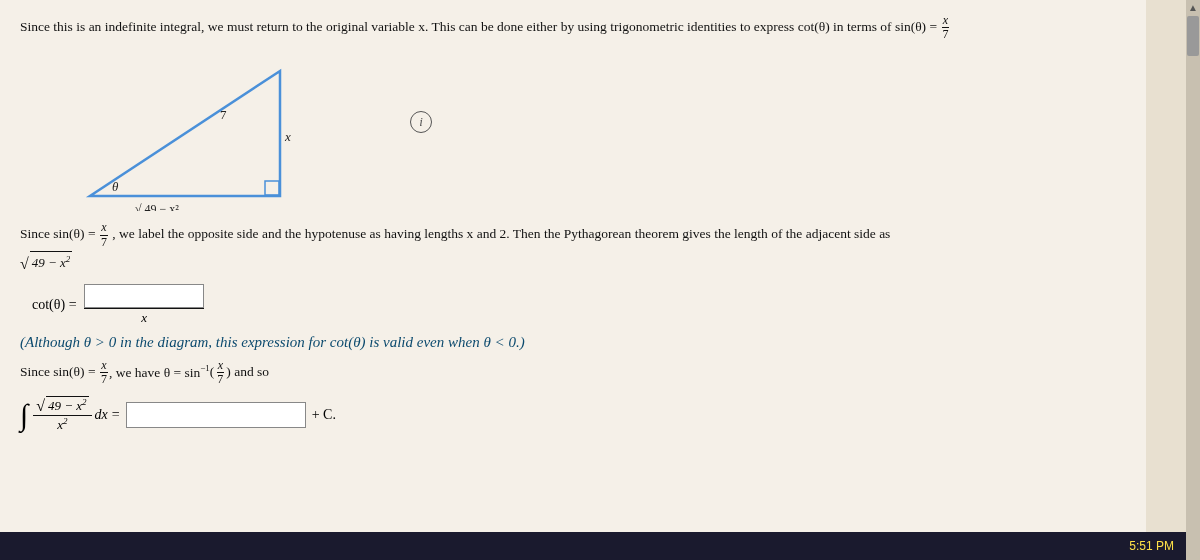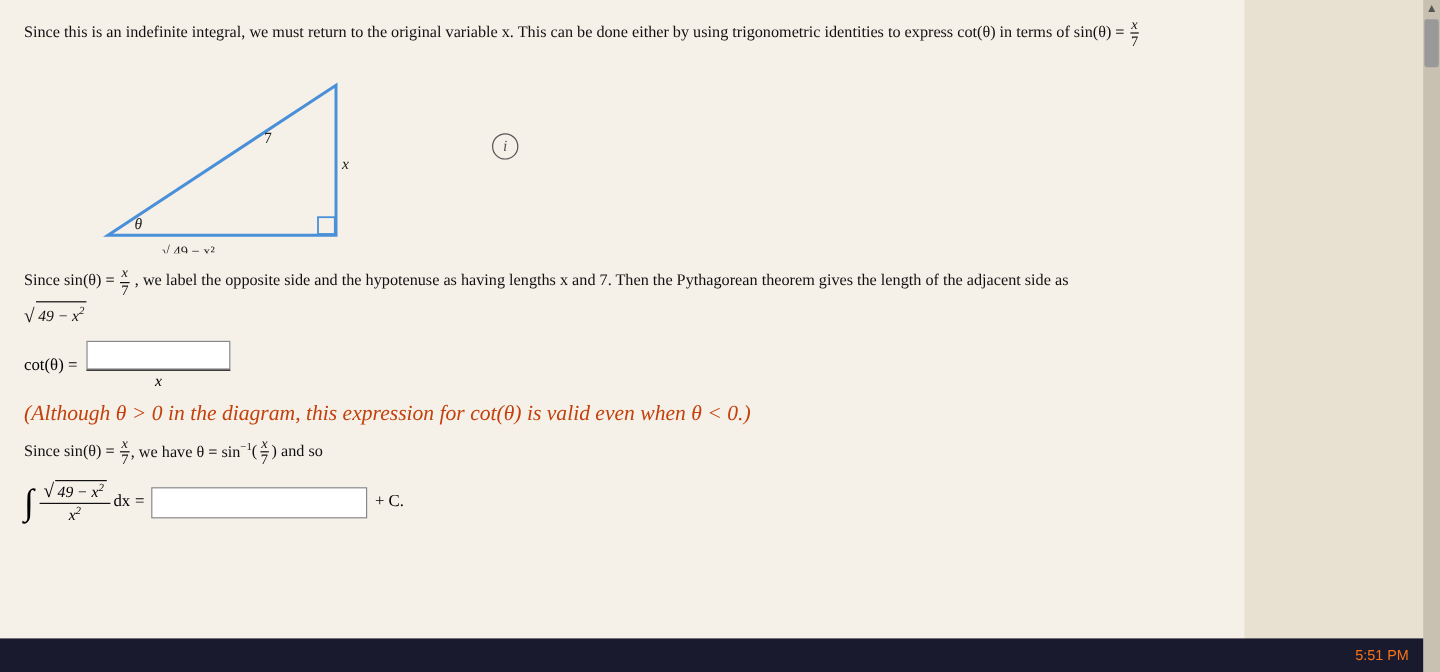--- a/index.html
+++ b/index.html
@@ -7,21 +7,21 @@
       background: #e8e0d0;
       font-family: Georgia, 'Times New Roman', serif;
       font-size: 14px;
       width: 1200px;
       height: 560px;
       overflow: hidden;
       position: relative;
     }
     .main-content {
       background: #f5f0e8;
-      width: 1037px;
+      width: 1146px;
       min-height: 550px;
       padding: 14px 20px 10px 20px;
       position: relative;
     }
     .intro-text {
       line-height: 1.6;
       font-size: 13.5px;
       color: #111;
       margin-bottom: 8px;
     }
@@ -86,27 +86,27 @@
     }
     .sqrt-content {
       border-top: 1.5px solid #111;
       padding: 0 2px;
       font-size: 13px;
     }
 
     .cot-line {
       display: flex;
       align-items: center;
-      margin: 8px 0 4px 0;
+      margin: 8px 0 4px 12px;
       font-size: 14px;
     }
 
     .although-text {
-      font-size: 18px;
-      color: #c2410c;
+      font-size: 15px;
+      color: #0c4a6e;
       margin: 8px 0 8px 0;
       font-style: italic;
     }
 
     .since-line {
       font-size: 13.5px;
       color: #111;
       display: flex;
       align-items: center;
       flex-wrap: wrap;
@@ -179,21 +179,21 @@
       right: 14px;
       width: 1186px;
       height: 28px;
       background: #1a1a2e;
       display: flex;
       align-items: center;
       justify-content: flex-end;
       padding-right: 12px;
     }
     .time-display {
-      color: #f97316;
+      color: #fde047;
       font-size: 12px;
       font-family: Arial, sans-serif;
     }
 
     
     .triangle-svg {
       position: absolute;
       top: 0;
       left: 0;
     }
@@ -235,21 +235,21 @@
 
     <div class="info-icon">i</div>
   </div>
 
   <div class="explanation-text">
     <span>Since sin(θ) =</span>
     <span class="fraction-inline">
       <span class="num italic">x</span>
       <span class="den">7</span>
     </span>
-    <span>, we label the opposite side and the hypotenuse as having lengths x and 7. Then the Pythagorean theorem gives the length of the adjacent side as</span>
+    <span>, we label the opposite side and the hypotenuse as having lengths x and 2. Then the Pythagorean theorem gives the length of the adjacent side as</span>
     <br>
     <span class="sqrt-expr">
       <span class="sqrt-symbol">√</span>
       <span class="sqrt-content italic">49 − x<sup>2</sup></span>
     </span>
   </div>
 
   <div class="cot-line">
     <span>cot(θ) =</span>
     &nbsp;
@@ -282,21 +282,21 @@
     <span class="integral-sign">∫</span>
     <div class="integral-frac">
       <div class="top">
         <span class="sqrt-expr">
           <span class="sqrt-symbol">√</span>
           <span class="sqrt-content italic">49 − x<sup>2</sup></span>
         </span>
       </div>
       <div class="bot italic">x<sup>2</sup></div>
     </div>
-    <span style="margin-right:4px;">dx</span>
+    <span style="font-style:italic; margin-right:4px;">dx</span>
     <span>=</span>
     <div style="display:inline-block; width:180px; height:26px; border:1.5px solid #888; background:#fff; margin:0 6px; vertical-align:middle;"></div>
     <span>+ C.</span>
   </div>
 
 </div>
 
 <div class="scrollbar">
   <div class="scroll-arrow">▲</div>
   <div class="scroll-thumb"></div>

